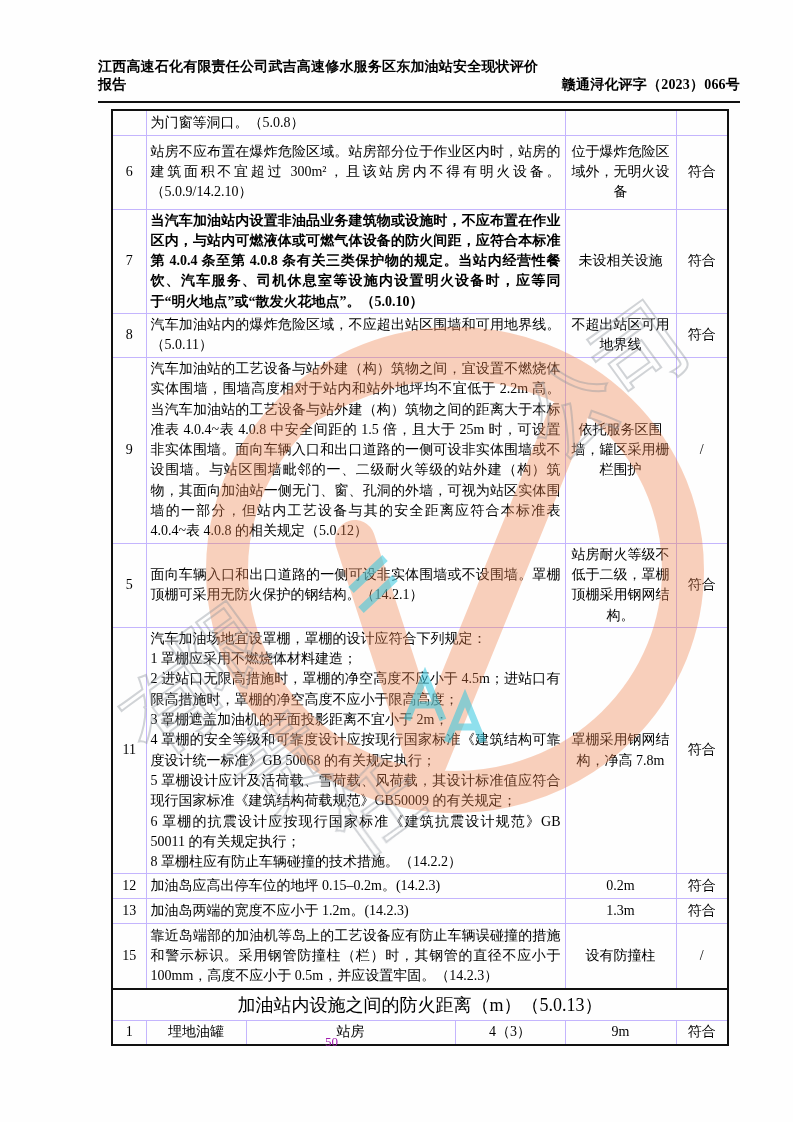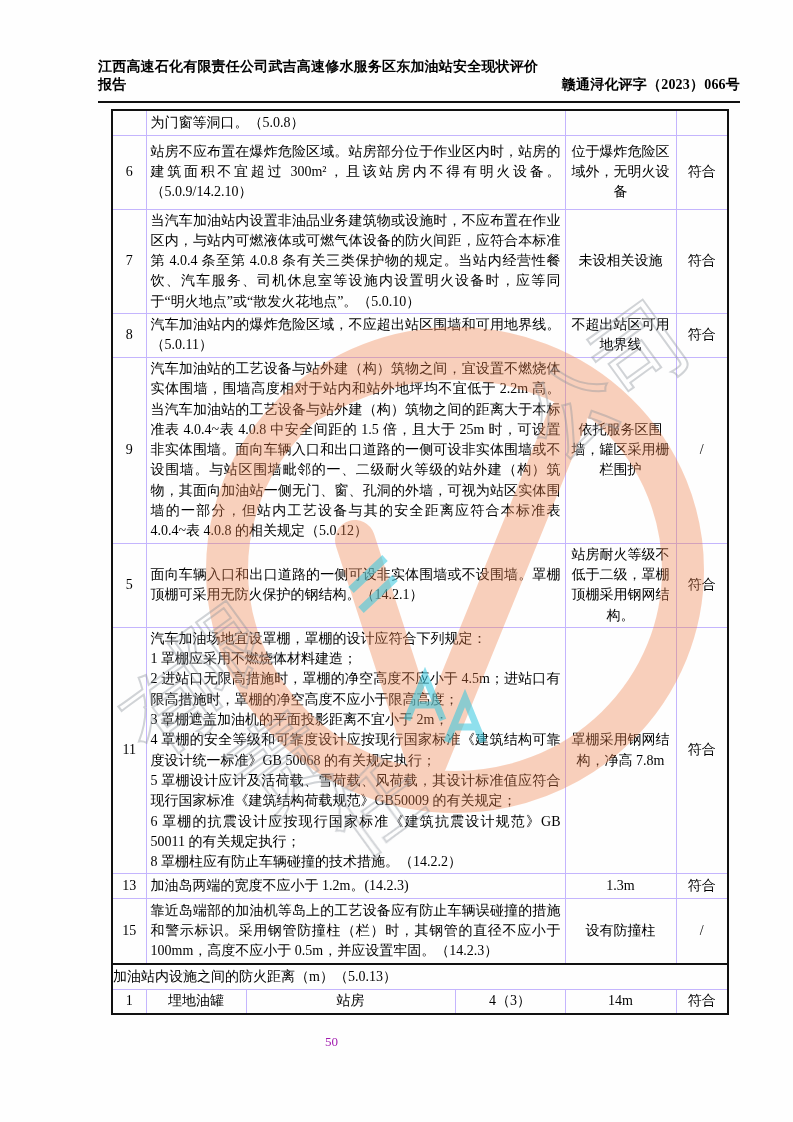--- a/index.html
+++ b/index.html
@@ -22,22 +22,22 @@
   table.tbl.main{margin-top:6px;}
   table.tbl.sub{margin-top:-2px;}
   .tbl td{
     border:1px solid #c4b5fd; font-size:14px; line-height:1.45;
     padding:1px 4px; vertical-align:middle; overflow:hidden;
   }
   td.no{text-align:center; padding:1px 0;}
   td.content-cell{text-align:justify; white-space:pre-line;}
   td.record{text-align:center;margin-left:40px;}
   td.concl{text-align:center;}
-  tr.bold-row td.content-cell{font-weight:normal;}
-  td.section-title{text-align:left; font-size:14px; padding:2px 0;}
+  tr.bold-row td.content-cell{font-weight:bold;}
+  td.section-title{text-align:center; font-size:18px; padding:2px 0;}
   tr.t2-head td, tr.t2-row td{text-align:center;}
   .page-number{
     position:absolute; top:1034px; left:0; width:663px;
     text-align:center; font-size:13px; color:#a21caf;
   }
   .watermark{
     position:absolute; left:55px; top:290px; z-index:6;
     pointer-events:none;
   }
 </style>
@@ -104,20 +104,26 @@
 2 进站口无限高措施时，罩棚的净空高度不应小于 4.5m；进站口有限高措施时，罩棚的净空高度不应小于限高高度；
 3 罩棚遮盖加油机的平面投影距离不宜小于 2m；
 4 罩棚的安全等级和可靠度设计应按现行国家标准《建筑结构可靠度设计统一标准》GB 50068 的有关规定执行；
 5 罩棚设计应计及活荷载、雪荷载、风荷载，其设计标准值应符合现行国家标准《建筑结构荷载规范》GB50009 的有关规定；
 6 罩棚的抗震设计应按现行国家标准《建筑抗震设计规范》GB 50011 的有关规定执行；
 8 罩棚柱应有防止车辆碰撞的技术措施。（14.2.2）</td>
           <td class="record">罩棚采用钢网结构，净高 7.8m</td>
           <td class="concl">符合</td>
         </tr>
         <tr style="height:25px">
+          <td class="no">12</td>
+          <td class="content-cell">加油岛应高出停车位的地坪 0.15–0.2m。(14.2.3)</td>
+          <td class="record">0.2m</td>
+          <td class="concl">符合</td>
+        </tr>
+        <tr style="height:25px">
           <td class="no">13</td>
           <td class="content-cell">加油岛两端的宽度不应小于 1.2m。(14.2.3)</td>
           <td class="record">1.3m</td>
           <td class="concl">符合</td>
         </tr>
         <tr style="height:65px">
           <td class="no">15</td>
           <td class="content-cell">靠近岛端部的加油机等岛上的工艺设备应有防止车辆误碰撞的措施和警示标识。采用钢管防撞柱（栏）时，其钢管的直径不应小于 100mm，高度不应小于 0.5m，并应设置牢固。（14.2.3）</td>
           <td class="record">设有防撞柱</td>
           <td class="concl">/</td>
@@ -136,21 +142,21 @@
       </colgroup>
       <tbody>
         <tr style="height:24px">
           <td class="section-title" colspan="6">加油站内设施之间的防火距离（m）（5.0.13）</td>
         </tr>
         <tr class="t2-row" style="height:24px">
           <td>1</td>
           <td>埋地油罐</td>
           <td>站房</td>
           <td>4（3）</td>
-          <td>14m</td>
+          <td>9m</td>
           <td>符合</td>
         </tr>
       </tbody>
     </table>
 
   </div>
 
   <svg class="watermark" width="690" height="600" viewBox="0 0 690 600">
 
     <g opacity="0.36">

